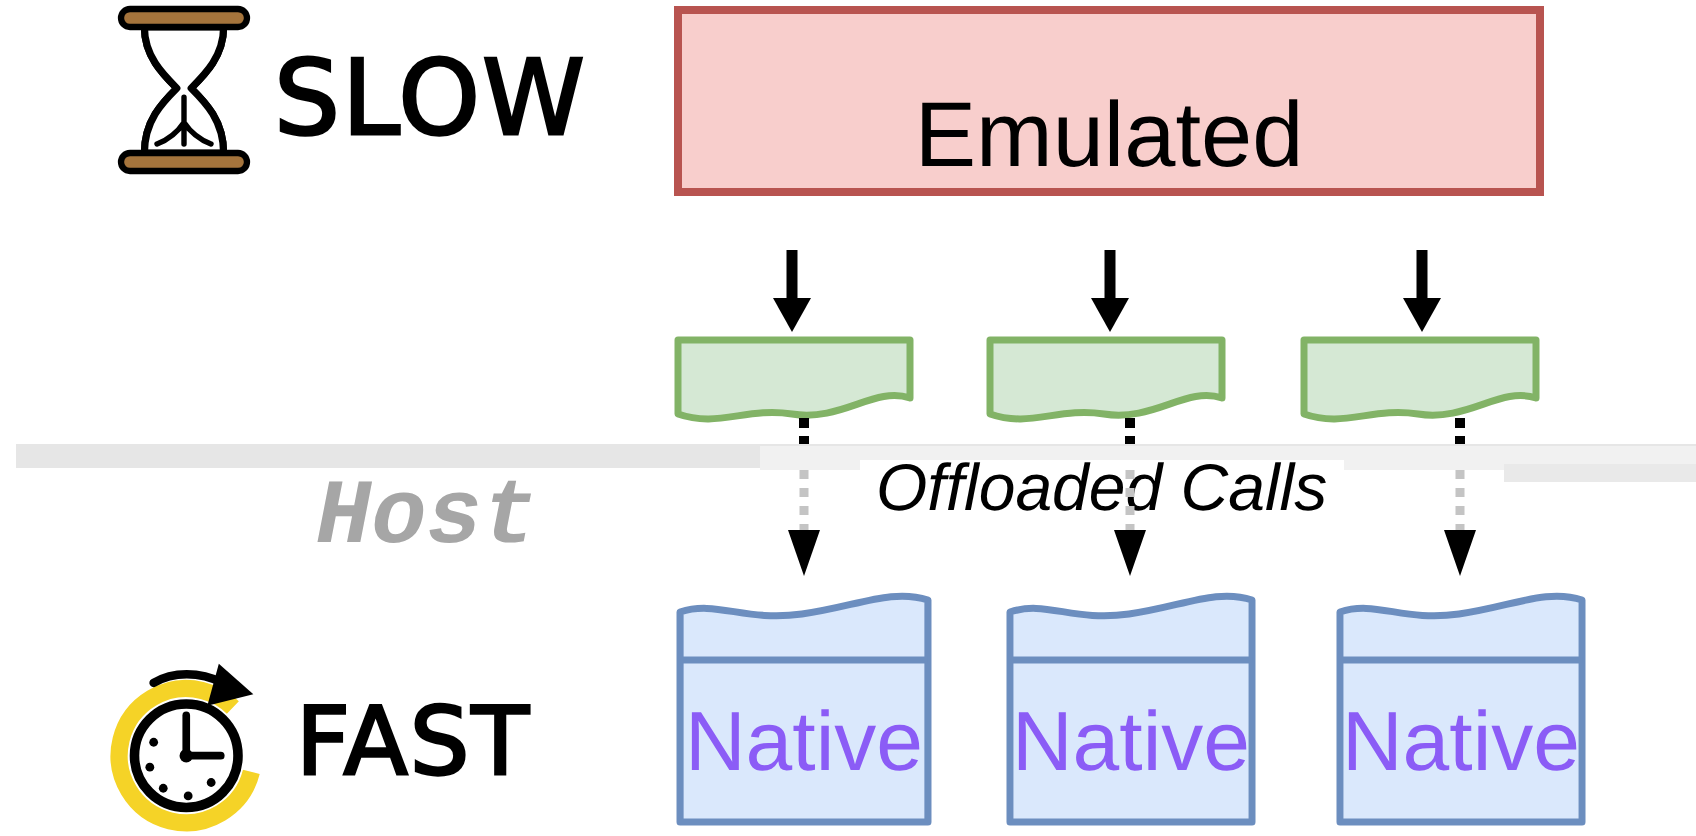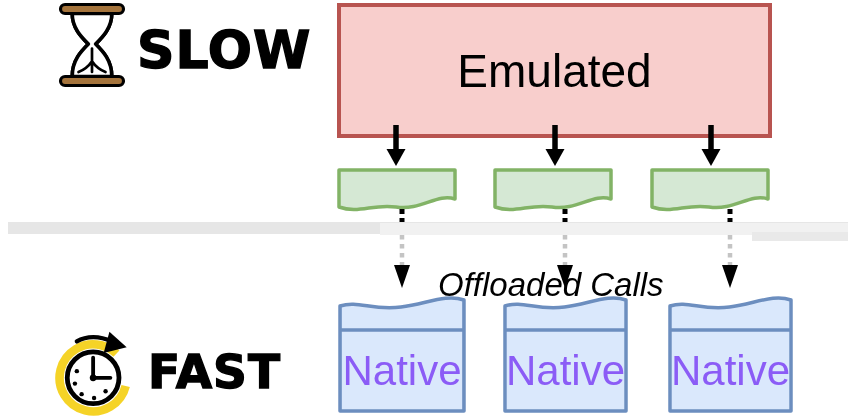--- a/index.html
+++ b/index.html
@@ -9,35 +9,35 @@
   }
   
   .bar{position:absolute;z-index:1;}
   .bar-a{left:8px;top:222px;width:840px;height:12px;background:var(--divider-gray,#e6e6e6);}
   .bar-b{left:380px;top:223px;width:468px;height:12px;background:#f1f1f1;}
   .bar-c{left:752px;top:232px;width:96px;height:9px;background:#e9e9e9;}
 
   
   .speed-label{
     position:absolute;z-index:4;color:#000;
-    font-family:"DejaVu Sans",sans-serif;font-weight:700;
+    font-family:"DejaVu Sans",sans-serif;font-weight:400;
     -webkit-text-stroke:1.4px #000;letter-spacing:1px;line-height:1;
   }
   .slow-label{left:137px;top:24px;font-size:52px;}
   .fast-label{left:148px;top:348px;font-size:47px;}
   .side-icon{position:absolute;z-index:4;}
   .hourglass-icon{left:56px;top:1px;}
   .clock-icon{left:50px;top:328px;}
 
   
   .emulated-box{
-    position:absolute;z-index:3;left:337px;top:3px;width:435px;height:135px;
+    position:absolute;z-index:3;left:337px;top:3px;width:435px;height:95px;
     box-sizing:border-box;background:var(--emulated-fill,#f8cecc);
     border:4px solid var(--emulated-border,#b85450);
-    display:flex;align-items:center;justify-content:center;
+    display:flex;align-items:flex-end;justify-content:center;
   }
   .emulated-box span{font-size:46px;color:#000;}
 
   
   .solid-arrow{position:absolute;z-index:3;top:125px;}
   .solid-arrow .shaft{stroke:var(--arrow-black,#000);stroke-width:5.5;}
   .solid-arrow .head{fill:var(--arrow-black,#000);}
   .dotted-arrow{position:absolute;z-index:3;top:208px;}
   .dotted-arrow .dots-top{stroke:var(--arrow-black,#000);stroke-width:5;stroke-dasharray:5 4;}
   .dotted-arrow .dots-bottom{stroke:var(--dotted-gray,#c4c4c4);stroke-width:4.5;stroke-dasharray:4.5 4.5;}
@@ -55,21 +55,21 @@
     position:absolute;z-index:2;color:var(--side-label-gray,#a6a6a6);
     font-family:"Liberation Mono","DejaVu Sans Mono",monospace;
     font-weight:bold;font-style:italic;font-size:46px;line-height:1;
   }
   .guest-label{left:58px;top:172px;}
   .host-label{left:158px;top:236px;}
 
   
   .offloaded-chip{
     position:absolute;z-index:2;left:430px;top:230px;height:33px;
-    padding:12px 8px;background:#fff;display:flex;align-items:flex-start;margin-top:24px;
+    padding:0 8px;background:#fff;display:flex;align-items:flex-end;
   }
   .offloaded-chip span{font-style:italic;font-size:33px;color:#000;white-space:nowrap;}
 
   
   .native-box{position:absolute;z-index:3;top:289px;height:124px;}
   .native-box svg{position:absolute;left:0;top:0;}
   .native-box .doc{
     fill:var(--native-fill,#dae8fc);stroke:var(--native-border,#6c8ebf);
     stroke-width:3.5;stroke-linejoin:round;
   }
@@ -133,20 +133,21 @@
   <svg class="guest-doc" style="left:337px" width="120" height="48" viewBox="0 0 120 48">
     <path d="M2,2 L118,2 L118,31 C100,25 84,43 59,39 C36,35.5 22,46 2,39 Z"></path>
   </svg>
   <svg class="guest-doc" style="left:493px" width="120" height="48" viewBox="0 0 120 48">
     <path d="M2,2 L118,2 L118,31 C100,25 84,43 59,39 C36,35.5 22,46 2,39 Z"></path>
   </svg>
   <svg class="guest-doc" style="left:650px" width="120" height="48" viewBox="0 0 120 48">
     <path d="M2,2 L118,2 L118,31 C100,25 84,43 59,39 C36,35.5 22,46 2,39 Z"></path>
   </svg>
 
+  <span class="zone-label host-label">Host</span>
 
   <div class="offloaded-chip">
     <span>Offloaded Calls</span>
   </div>
 
   <svg class="dotted-arrow" style="left:392px" width="20" height="82" viewBox="0 0 20 82">
     <line class="dots-top" x1="10" y1="1" x2="10" y2="14"></line>
     <line class="dots-bottom" x1="10" y1="27" x2="10" y2="57"></line>
     <polygon class="head" points="2,57 18,57 10,80"></polygon>
   </svg>

